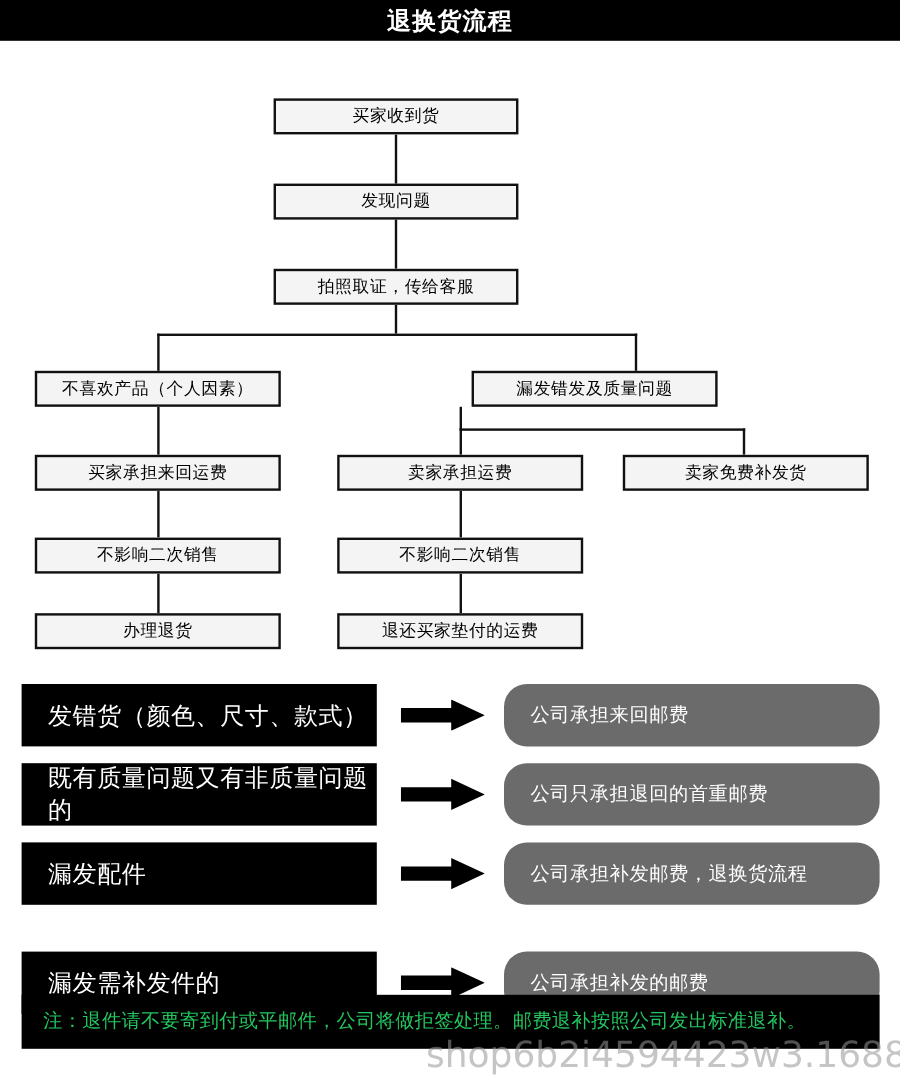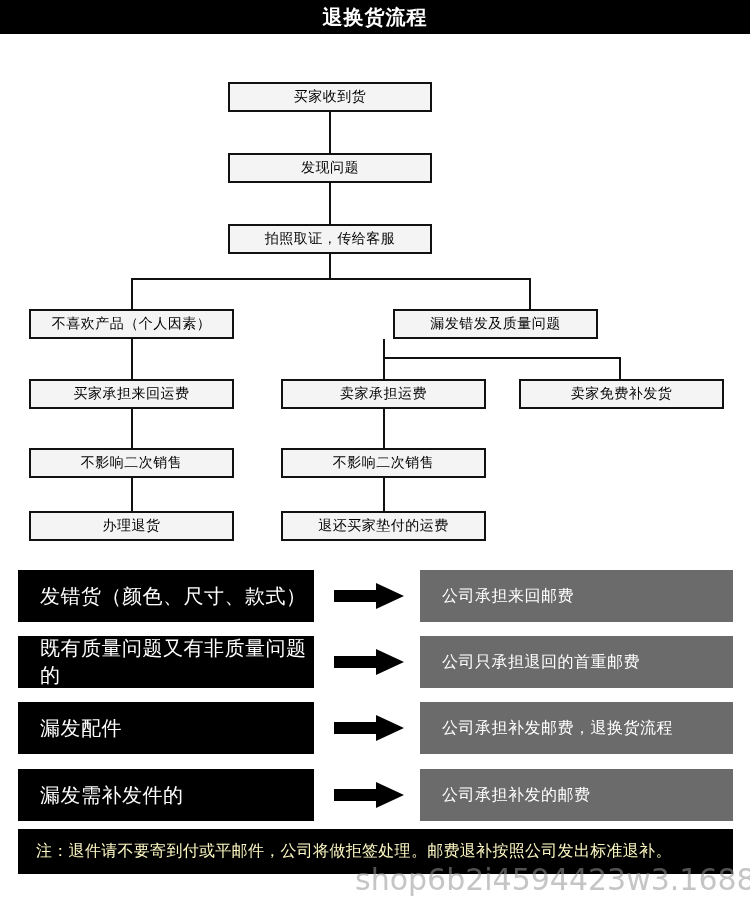--- a/index.html
+++ b/index.html
@@ -105,31 +105,32 @@
     width: 313px;
     height: 52px;
     background: #6b6b6b;
     color: #ffffff;
     font-size: 16px;
     display: flex;
     align-items: center;
     padding-left: 22px;
     box-sizing: border-box;
     letter-spacing: 0.5px;
+    border-radius: 19px;
   }
 
   
   .note-bar {
     position: absolute;
     left: 18px;
     top: 829px;
     width: 715px;
     height: 45px;
     background: #000000;
-    color: #fef9c3;
+    color: #22c55e;
     font-size: 16px;
     display: flex;
     align-items: center;
     padding-left: 18px;
     box-sizing: border-box;
     letter-spacing: 0.3px;
   }
 
   
   .watermark {
@@ -245,21 +246,21 @@
 <div class="policy-row" style="top:702px;">
   <div class="policy-cause">漏发配件</div>
   <div class="policy-arrow">
     <svg width="70" height="26" viewBox="0 0 70 26" xmlns="http://www.w3.org/2000/svg">
       <polygon points="0,7 42,7 42,0 70,13 42,26 42,19 0,19" fill="#000000"></polygon>
     </svg>
   </div>
   <div class="policy-result">公司承担补发邮费，退换货流程</div>
 </div>
 
-<div class="policy-row" style="top:769px;">
+<div class="policy-row" style="top:793px;">
   <div class="policy-cause">漏发需补发件的</div>
   <div class="policy-arrow">
     <svg width="70" height="26" viewBox="0 0 70 26" xmlns="http://www.w3.org/2000/svg">
       <polygon points="0,7 42,7 42,0 70,13 42,26 42,19 0,19" fill="#000000"></polygon>
     </svg>
   </div>
   <div class="policy-result">公司承担补发的邮费</div>
 </div>
 
 <div class="note-bar">

